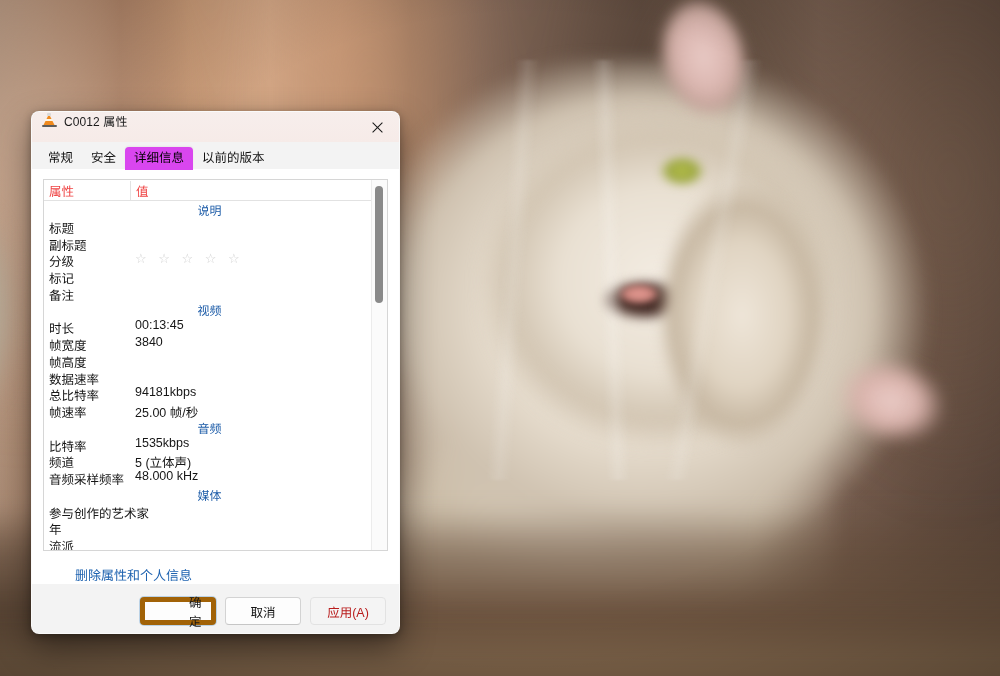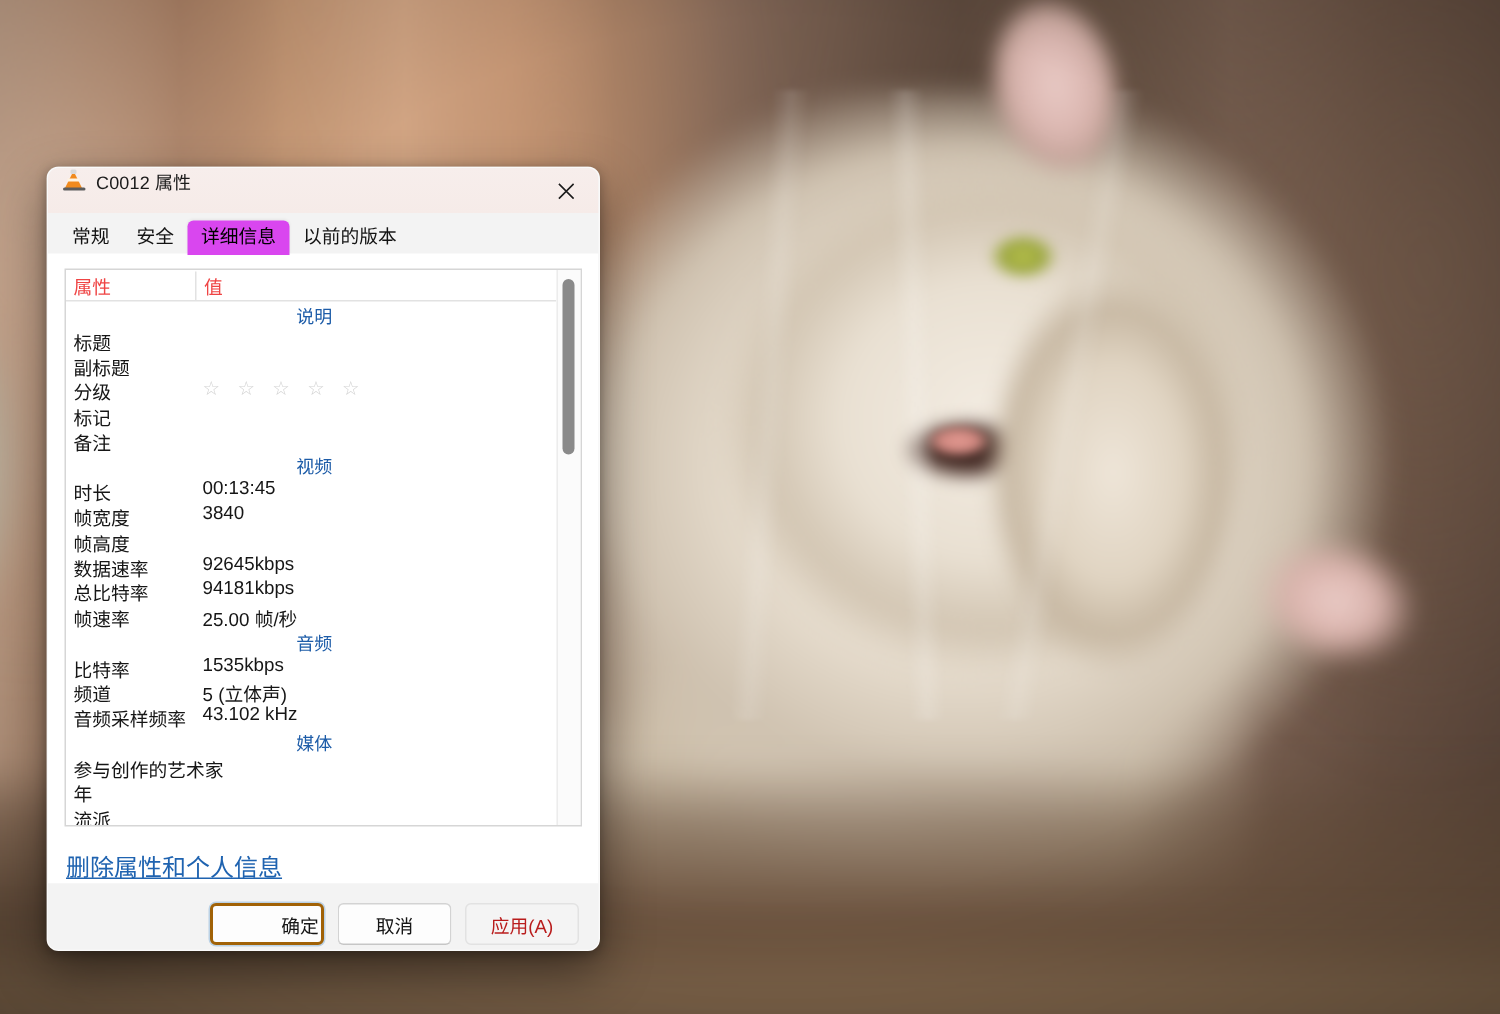--- a/index.html
+++ b/index.html
@@ -328,24 +328,24 @@
     width: 8px;
     height: 117px;
     background: #8a8a8a;
     border-radius: 4px;
   }
 
   .linkwrap {
     padding: 14px 0 0 1px;
   }
   .privlink {
-    font-size: 16px;
+    font-size: 13px;
     color: #1f63b0;
-    text-decoration: underline;
     white-space: nowrap;
+    margin-left: 31px;
   }
 
   
   .footer {
     flex: 0 0 54px;
     height: 54px;
     background: #f3f3f3;
     display: flex;
     align-items: center;
     justify-content: flex-end;
@@ -361,21 +361,21 @@
     display: flex;
     align-items: center;
     justify-content: center;
     box-sizing: border-box;
     background: #fdfdfd;
     border: 1px solid #d3d3d3;
     color: #161616;
     border-bottom-color: #c6c6c6;
   }
   .btn.primary {
-    border: 2px solid #a16207;
+    border: 5px solid #a16207;
     box-shadow: 0 0 0 1px rgba(120,170,215,.45);
     padding-left: 44px;
   }
   .btn.disabled {
     background: #f4f4f4;
     border-color: #e2e2e2;
     color: #b91c1c;
   }
 </style>
 </head>
@@ -470,21 +470,20 @@
           </div>
           <div class="row">
             <div class="k">帧宽度</div>
             <div class="v">3840</div>
           </div>
           <div class="row">
             <div class="k">帧高度</div>
           </div>
           <div class="row">
             <div class="k">数据速率</div>
-            <div class="v">92645kbps</div>
           </div>
           <div class="row">
             <div class="k">总比特率</div>
             <div class="v">94181kbps</div>
           </div>
           <div class="row">
             <div class="k">帧速率</div>
             <div class="v">25.00 帧/秒</div>
           </div>
 
@@ -495,21 +494,21 @@
           <div class="row">
             <div class="k">比特率</div>
             <div class="v">1535kbps</div>
           </div>
           <div class="row">
             <div class="k">频道</div>
             <div class="v">5 (立体声)</div>
           </div>
           <div class="row">
             <div class="k">音频采样频率</div>
-            <div class="v">43.102 kHz</div>
+            <div class="v">48.000 kHz</div>
           </div>
 
           <div class="group">
             <span class="glabel">媒体</span>
             <span class="gline"></span>
           </div>
           <div class="row">
             <div class="k">参与创作的艺术家</div>
             <div class="v"></div>
           </div>

